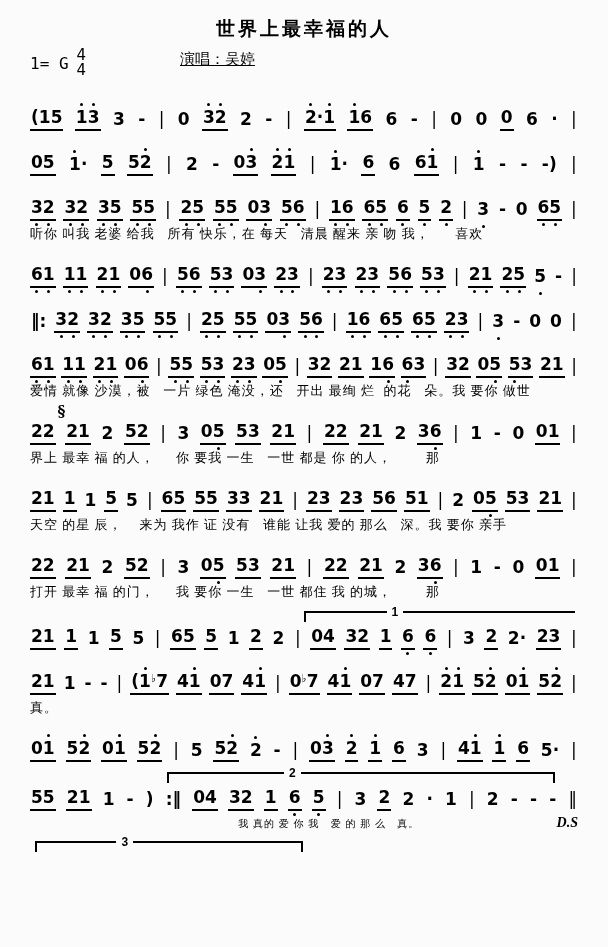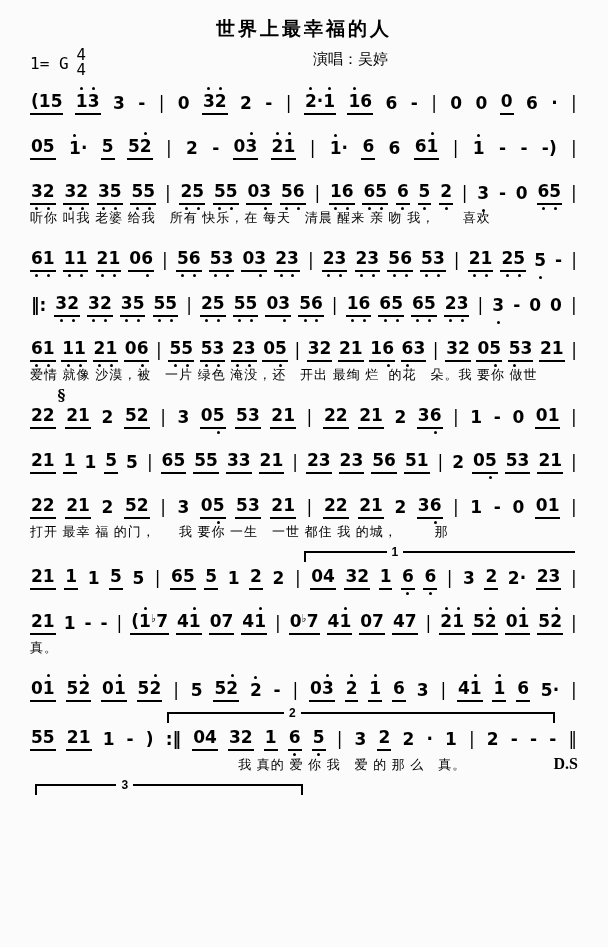--- a/index.html
+++ b/index.html
@@ -6,26 +6,26 @@
   body{
     width:608px;height:947px;overflow:hidden;
     background:#fbfbfb;color:#000;
     font-family:"Liberation Sans","DejaVu Sans",sans-serif;
   }
   .sheet{padding:14px 30px 0 30px;position:relative;}
   .title{
     text-align:center;font-size:19px;font-weight:bold;letter-spacing:3px;
     font-family:"DejaVu Sans",sans-serif;margin:2px 0 6px 0;
   }
-  .meta{display:flex;align-items:flex-start;font-size:15px;margin-bottom:4px;}
+  .meta{display:flex;align-items:flex-start;font-size:15px;margin-bottom:20px;}
   .meta-key{display:flex;align-items:center;width:150px;}
   .key-label{font-family:"DejaVu Sans Mono",monospace;font-size:16px;}
   .timesig{display:inline-flex;flex-direction:column;line-height:1;font-weight:bold;
     font-size:15px;margin-left:8px;text-align:center;font-family:"DejaVu Sans",sans-serif;}
-  .meta-mid{flex:1;text-align:right;padding-top:2px;}
+  .meta-mid{flex:1;text-align:left;padding-top:2px;text-decoration:underline;}
   .meta-right{width:190px;text-align:left;line-height:1.7;padding-top:2px;}
   .meta div,.meta span{font-weight:bold;font-weight:normal;}
 
   .line{position:relative;margin-bottom:12px;}
   .line.mt{margin-top:16px;}
   .notes{
     display:flex;justify-content:space-between;align-items:flex-end;
     font-family:"DejaVu Sans",sans-serif;font-weight:bold;font-size:17px;
     min-height:26px;padding-top:7px;
   }
@@ -36,26 +36,26 @@
   .ch{position:relative;display:inline-block;line-height:1.05;}
   .ch.flat{font-size:11px;align-self:flex-start;}
   .ch.hi::before,.ch.lo::after{
     content:"";position:absolute;left:50%;margin-left:-1.5px;
     width:3px;height:3px;border-radius:50%;background:#000;
   }
   .ch.hi::before{top:-6px;}
   .ch.lo::after{bottom:-9px;}
   .lyrics{
     font-size:13px;white-space:pre;letter-spacing:1px;margin-top:4px;
-    min-height:16px;font-family:Liberation Sans, sans-serif;
+    min-height:16px;font-family:Liberation Serif, serif;
   }
   .lyrics-row{display:flex;justify-content:space-between;align-items:baseline;
     padding-left:38%;margin-top:4px;min-height:16px;}
-  .lyrics-row .lyr{font-size:13px;white-space:pre;letter-spacing:1px;}
-  .ds{font-family:"Liberation Serif","DejaVu Serif",serif;font-weight:bold;font-size:16px;}
+  .lyrics-row .lyr{font-size:10px;white-space:pre;letter-spacing:1px;}
+  .ds{font-family:"Liberation Serif","DejaVu Serif",serif;font-weight:bold;font-size:14px;font-style:italic;}
 
   .volta{position:absolute;top:-6px;height:9px;
     border-top:2px solid #000;border-left:2px solid #000;}
   .volta.rt{border-right:2px solid #000;}
   .vnum{position:absolute;top:-9px;left:30%;background:#fbfbfb;
     padding:0 5px;font-size:12px;font-weight:bold;line-height:1.4;}
   .segno{position:absolute;left:5%;top:-10px;font-size:15px;font-weight:bold;
     font-family:"DejaVu Serif",serif;}
 </style>
 </head>
@@ -556,20 +556,21 @@
         </span>
         <span class="tok">
           <span class="ch">0</span>
         </span>
         <span class="tok u">
           <span class="ch">0</span>
           <span class="ch">1</span>
         </span>
         <span class="bar">|</span>
       </div>
+    <div class="lyrics">界上 最幸 福 的人，     你 要我 一生   一世 都是 你 的人，        那</div>
   </div>
 
   <div class="line">
     <div class="notes">
         <span class="tok u">
           <span class="ch">2</span>
           <span class="ch">1</span>
         </span>
         <span class="tok u">
           <span class="ch">1</span>
@@ -628,20 +629,21 @@
         <span class="tok u">
           <span class="ch">5</span>
           <span class="ch">3</span>
         </span>
         <span class="tok u">
           <span class="ch">2</span>
           <span class="ch">1</span>
         </span>
         <span class="bar">|</span>
       </div>
+    <div class="lyrics">天空 的星 辰，    来为 我作 证 没有   谁能 让我 爱的 那么   深。我 要你 亲手</div>
   </div>
 
   <div class="line">
     <div class="notes">
         <span class="tok u">
           <span class="ch">2</span>
           <span class="ch">2</span>
         </span>
         <span class="tok u">
           <span class="ch">2</span>

